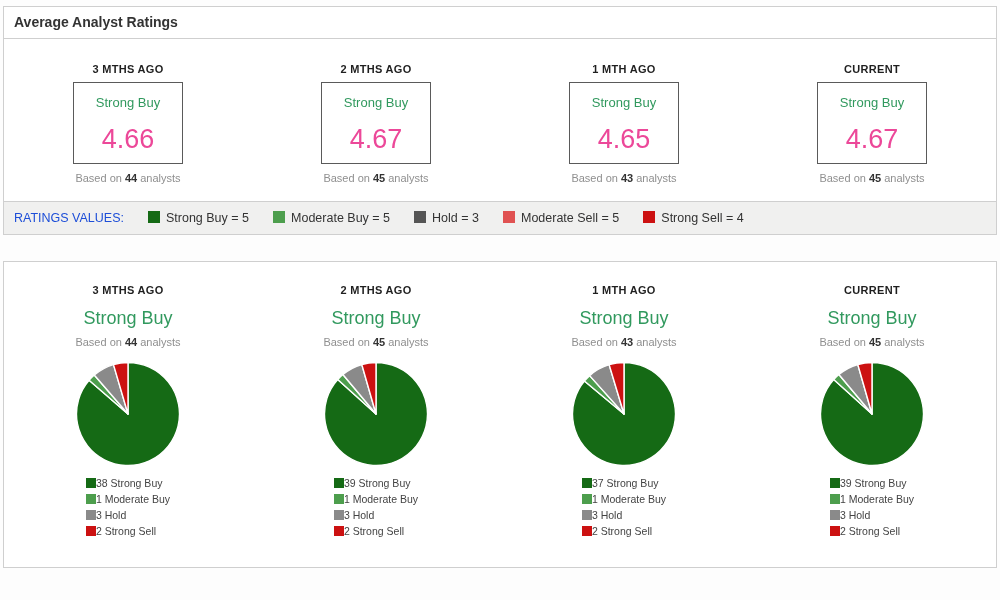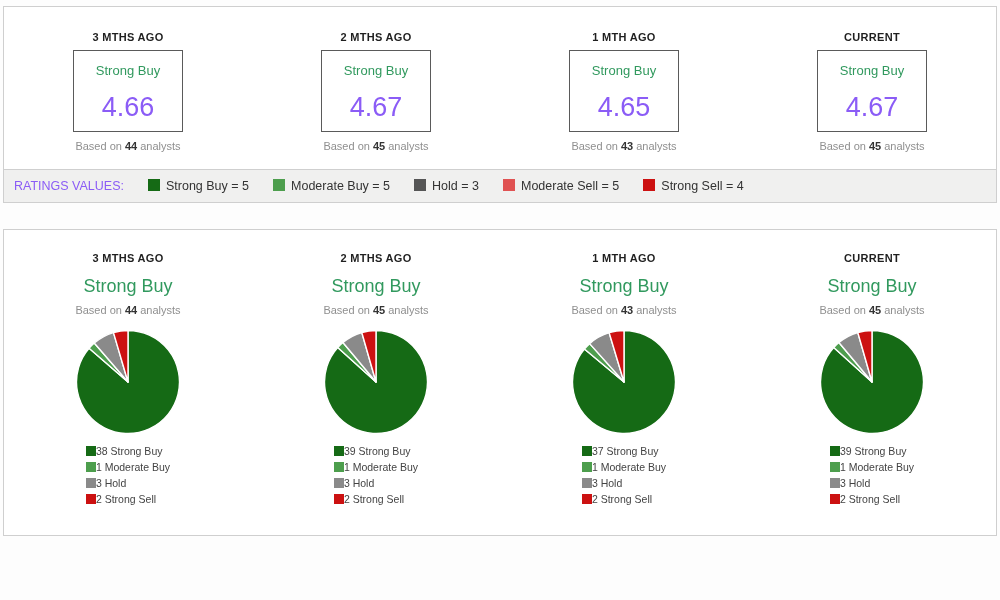--- a/index.html
+++ b/index.html
@@ -16,48 +16,49 @@
   
   .cards-row { display: grid; grid-template-columns: repeat(4, 1fr); padding: 24px 0 17px; }
   .card { text-align: center; }
   .period { font-size: 11px; font-weight: bold; color: #1f1f1f; letter-spacing: .3px; margin-bottom: 7px; }
   .rating-box {
     width: 110px; height: 82px; margin: 0 auto 8px; border: 1px solid #5a5a5a;
     display: flex; flex-direction: column; align-items: center; justify-content: space-between;
     padding: 12px 0 10px; box-sizing: border-box; background: #fff;
   }
   .rating-label { font-size: 13px; color: #31995e; }
-  .rating-value { font-size: 27px; color: #8b5cf6; line-height: 1; }
+  .rating-value { font-size: 27px; color: #ec4899; line-height: 1; }
   .based { font-size: 11px; color: #8f8f8f; }
   .based b { color: #333; }
   
   .values-bar {
     border: 1px solid #cfcfcf; border-top: 0; background: #f0f0ef;
     display: flex; align-items: center; padding: 9px 10px; gap: 24px; font-size: 12.5px;
   }
-  .values-bar .bar-label { color: #8b5cf6; }
+  .values-bar .bar-label { color: #1d4ed8; }
   .bar-item { display: flex; align-items: flex-start; gap: 6px; color: #333; }
   .sq { width: 12px; height: 12px; display: inline-block; flex: 0 0 auto; }
   
   .panel-breakdown { margin-top: 26px; }
   .breakdown-row { display: grid; grid-template-columns: repeat(4, 1fr); padding: 22px 0 26px; }
   .bd-col { text-align: center; }
   .bd-rating { font-size: 18px; color: #31995e; margin: 12px 0 7px; }
   .bd-based { font-size: 11px; color: #8f8f8f; }
   .bd-based b { color: #333; }
   svg.pie { display: block; margin: 13px auto 6px; }
   .pie-legend { display: inline-block; text-align: left; }
   .lg-row { display: flex; align-items: center; margin: 4px 0; }
   .lg-sq { width: 10px; height: 10px; flex: 0 0 auto; }
   .lg-t { font-size: 10.5px; color: #444; }
 </style>
 </head>
 <body>
 
 <div class="panel">
+  <div class="panel-title">Average Analyst Ratings</div>
   <div class="cards-row">
 
     <div class="card">
       <div class="period">3 MTHS AGO</div>
       <div class="rating-box">
         <div class="rating-label">Strong Buy</div>
         <div class="rating-value">4.66</div>
       </div>
       <div class="based"><span>Based on</span> <b>44</b> <span>analysts</span></div>
     </div>

